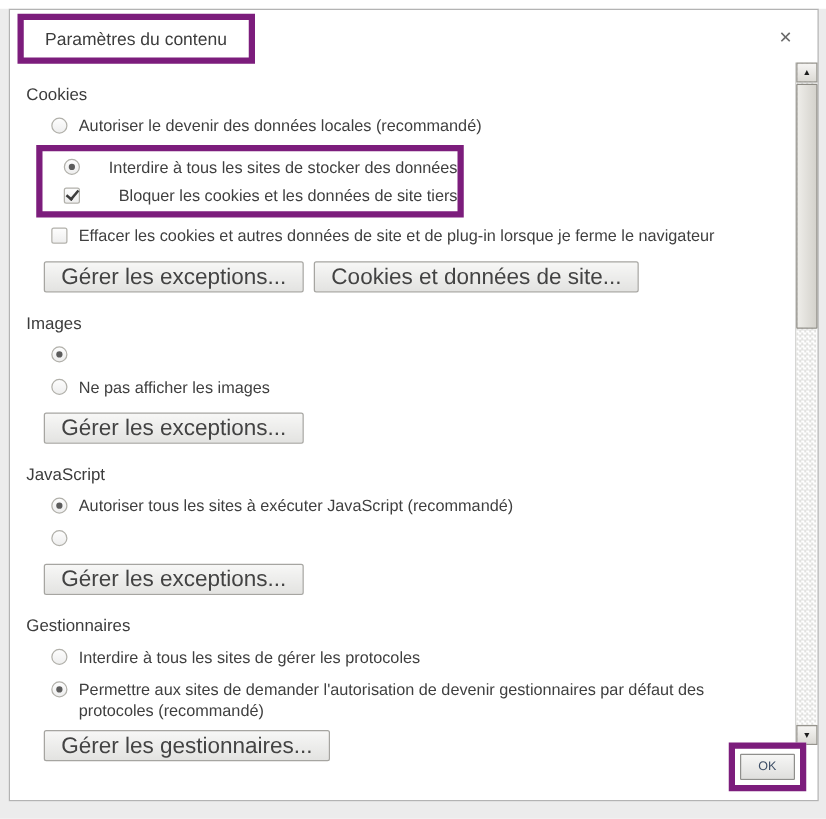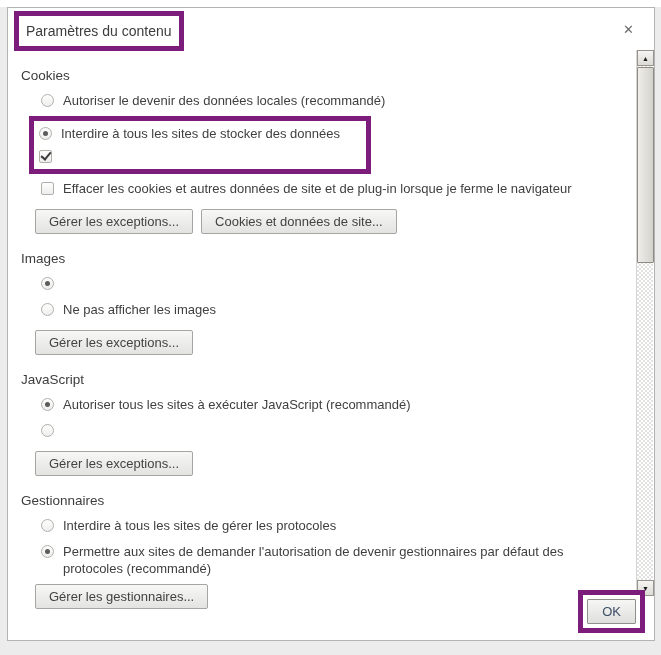--- a/index.html
+++ b/index.html
@@ -12,21 +12,21 @@
   .top-strip { position:absolute; top:0; left:0; width:661px; height:7px; background:#ffffff; }
 
   .dialog {
     position:absolute; left:7px; top:7px; width:648px; height:634px;
     background:#ffffff; border:1px solid #b3b3b3;
   }
 
   
   .title-box {
     position:absolute; left:6px; top:3px;
-    border:5px solid #7c1d7c; padding:7px 7px; background:#ffffff;
+    border:5px solid #7c1d7c; padding:7px 17px; background:#ffffff;
   }
   .dialog-title { font-size:14px; color:#3c3c3c; white-space:nowrap; }
   .close-x {
     position:absolute; top:14px; right:20px;
     font-size:13px; font-weight:bold; color:#6b6b6b; cursor:default;
   }
 
   
   .content { position:absolute; left:13px; top:48px; width:600px; }
   .section-heading { color:#3c3c3c; font-size:13.5px; margin:17px 0 5px 0; }
@@ -45,40 +45,40 @@
   }
   .checkbox { border-radius:2px; }
   .checkbox.on::after {
     content:""; position:absolute; left:1px; top:1px; width:8px; height:4px;
     border-left:2px solid #3c3c3c; border-bottom:2px solid #3c3c3c;
     transform:rotate(-50deg);
   }
 
   .btn-row { display:flex; gap:8px; margin:7px 0 12px 14px; }
   .btn {
-    font-family:inherit; font-size:13px; color:#434343;
+    font-family:inherit; font-size:18px; color:#434343;
     background:linear-gradient(#f7f7f6,#e3e3e1);
     border:1px solid #a6a5a1; border-radius:2px;
     padding:4px 13px; line-height:15px; cursor:default;
   }
 
   
   .hl-group {
     border:5px solid #7c1d7c; width:342px; margin:2px 0 2px 8px; padding:1px 0;
   }
-  .hl-group .opt { padding-left:5px; min-height:23px; }
+  .hl-group .opt { padding-left:17px; min-height:23px;justify-content:space-between; }
   .hl-group .opt-label { line-height:23px; }
   .hl-group .ctrl { margin-top:5px; }
 
   .ok-box {
     position:absolute; right:9px; bottom:7px;
     border:5px solid #7c1d7c; padding:4px; background:#ffffff;
   }
   .ok-btn {
-    font-family:inherit; font-size:13px; color:#3d4e66;
+    font-family:inherit; font-size:10px; color:#3d4e66;
     background:linear-gradient(#f6f6f5,#dfdfdd);
     border:1px solid #8f8f8c; border-radius:1px;
     padding:4px 14px; cursor:default;
   }
 
   
   .scrollbar {
     position:absolute; right:1px; top:42px; width:17px; height:546px;
     background:repeating-conic-gradient(#ffffff 0% 25%, #e2e2e0 0% 50%) 0 0 / 4px 4px;
     border-left:1px solid #d6d6d4;
@@ -120,20 +120,21 @@
         <span class="opt-label">Autoriser le devenir des données locales (recommandé)</span>
       </div>
 
       <div class="hl-group">
         <div class="opt">
           <span class="ctrl radio on"></span>
           <span class="opt-label">Interdire à tous les sites de stocker des données</span>
         </div>
         <div class="opt">
           <span class="ctrl checkbox on"></span>
+          <span class="opt-label">Bloquer les cookies et les données de site tiers</span>
         </div>
       </div>
 
       <div class="opt">
         <span class="ctrl checkbox"></span>
         <span class="opt-label">Effacer les cookies et autres données de site et de plug-in lorsque je ferme le navigateur</span>
       </div>
 
       <div class="btn-row">
         <button class="btn">Gérer les exceptions...</button>

